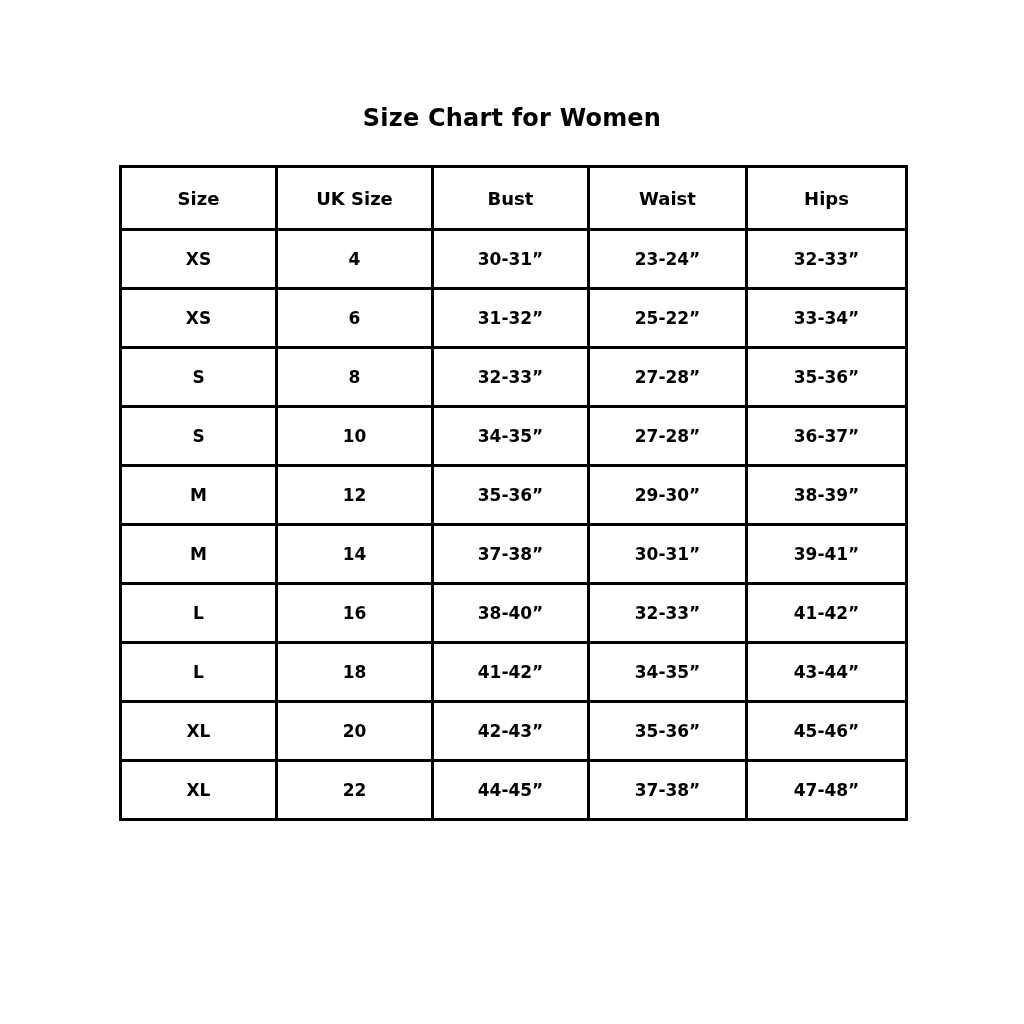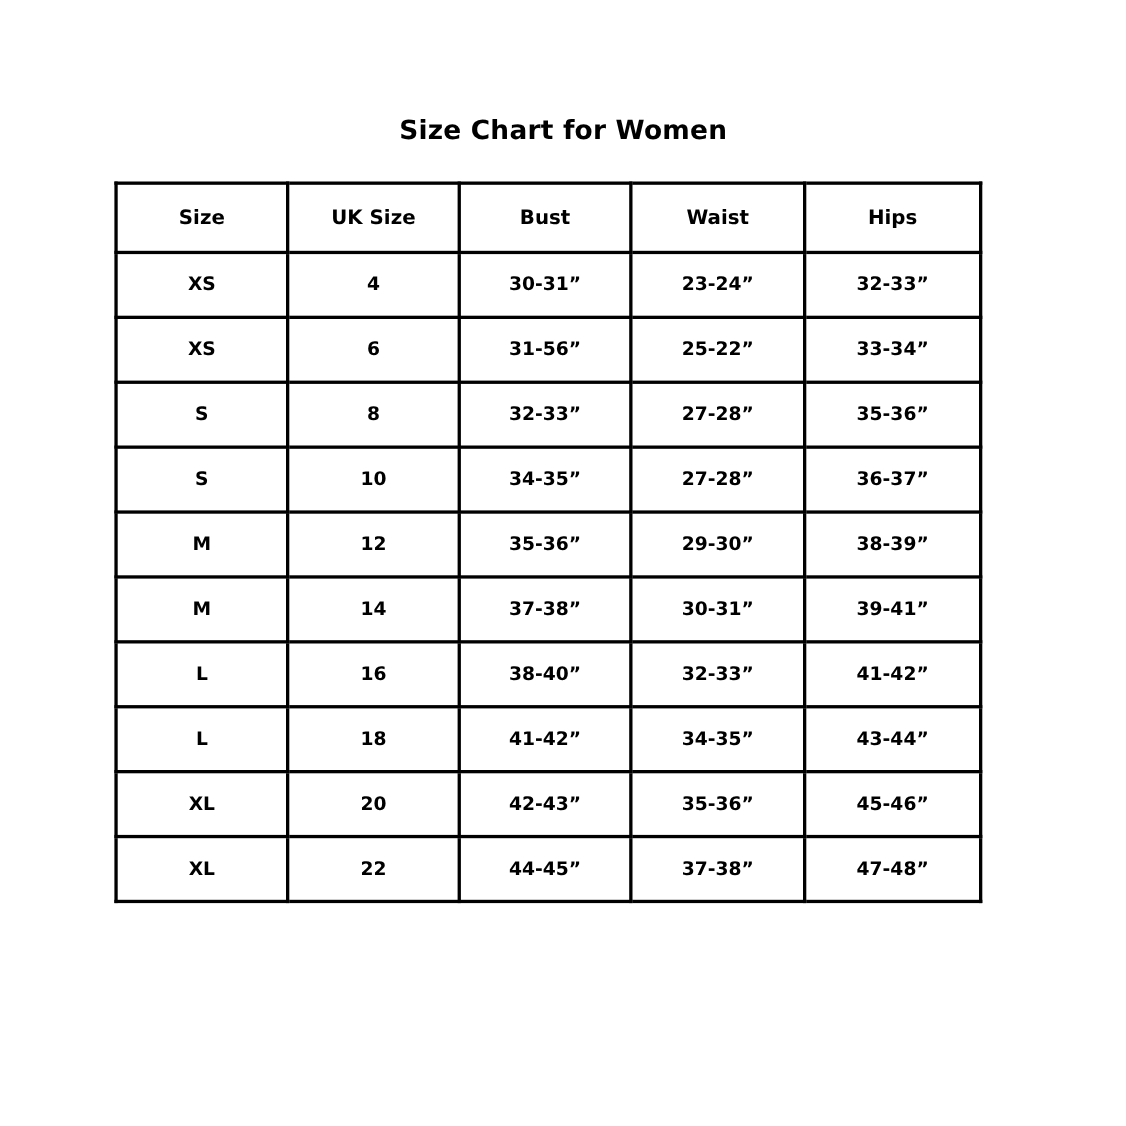--- a/index.html
+++ b/index.html
@@ -25,21 +25,21 @@
     top: 104px;
     left: 0;
     width: 1024px;
     text-align: center;
     font-size: 24px;
     font-weight: bold;
     letter-spacing: 0.2px;
   }
   .table-wrap {
     position: absolute;
-    left: 104px;
+    left: 119px;
     top: 165px;
     width: 728px;
   }
   table.size-chart {
     border-collapse: collapse;
     width: 786px;
     table-layout: fixed;
   }
   table.size-chart td,
   table.size-chart th {
@@ -90,21 +90,21 @@
         <tr>
           <td>XS</td>
           <td>4</td>
           <td>30-31”</td>
           <td>23-24”</td>
           <td>32-33”</td>
         </tr>
         <tr>
           <td>XS</td>
           <td>6</td>
-          <td>31-56”</td>
+          <td>31-32”</td>
           <td>25-22”</td>
           <td>33-34”</td>
         </tr>
         <tr>
           <td>S</td>
           <td>8</td>
           <td>32-33”</td>
           <td>27-28”</td>
           <td>35-36”</td>
         </tr>

